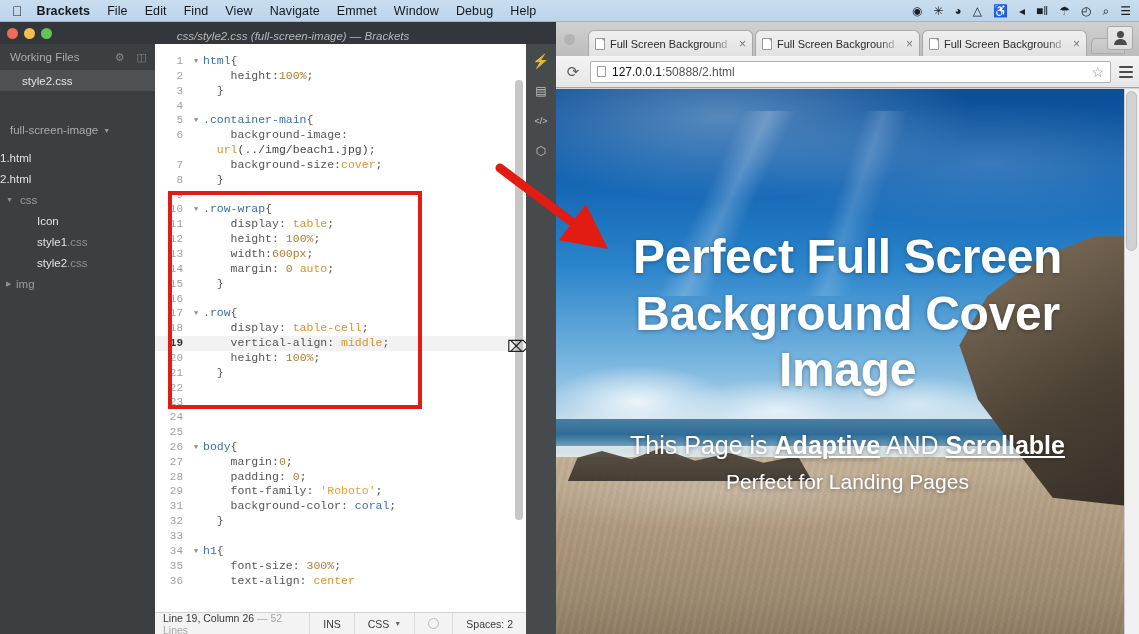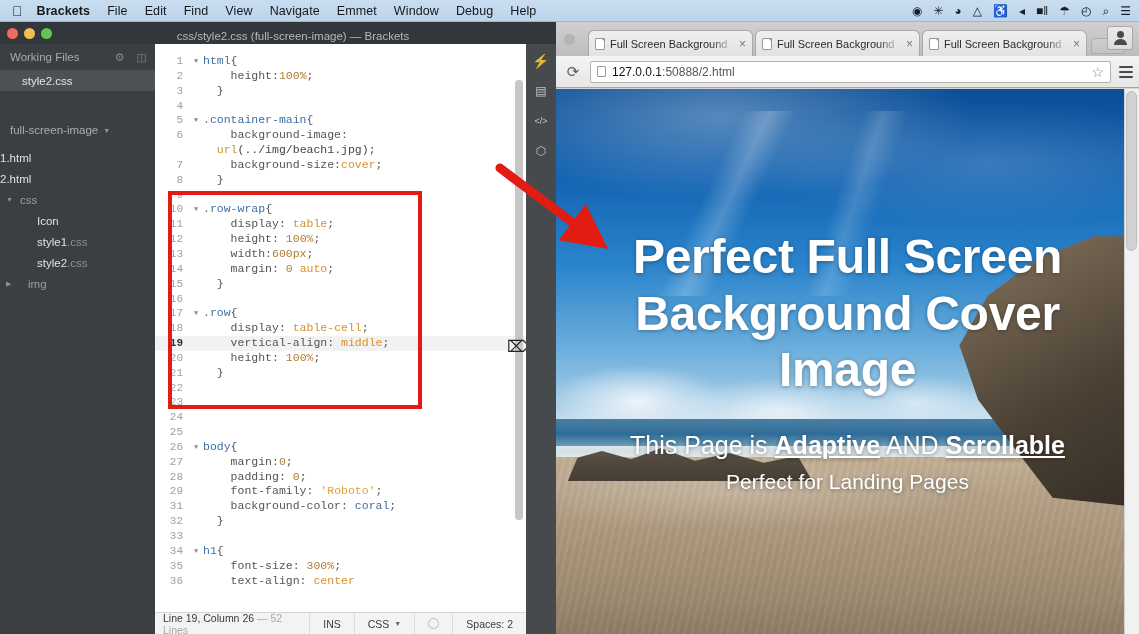--- a/index.html
+++ b/index.html
@@ -38,21 +38,21 @@
   }
 
   
   .brackets {
     position: absolute; top: 22px; left: 0; width: 556px; height: 612px;
     background: #3c3f41; overflow: hidden;
   }
   .bk-titlebar {
     position: relative; height: 28px; width: 100%;
     background: #33363a;
-    display: flex; align-items: center; justify-content: center;
+    display: flex; align-items: center; justify-content: center; font-style: italic;
   }
   .traffic { position: absolute; left: 7px; top: 6px; display: flex; gap: 6px; }
   .dot { width: 11px; height: 11px; border-radius: 50%; }
   .dot.r { background: #ed6b5f; }
   .dot.y { background: #f4bd50; }
   .dot.g { background: #61c455; }
   .bk-title {
     font-size: 11.5px; color: #b6b8ba; white-space: nowrap;
     margin-left: 30px;
   }
@@ -416,21 +416,21 @@
             <span>Icon</span>
           </div>
           <div class="tnode lvl2">
             <span>style1</span>
               <span class="ext">.css</span>
           </div>
           <div class="tnode lvl2">
             <span>style2</span>
               <span class="ext">.css</span>
           </div>
-          <div class="tnode dir" style="padding-left:28px">
+          <div class="tnode dir" style="padding-left:16px">
             <span class="tw" style="left:6px">▶</span>
             <span>img</span>
           </div>
         </div>
       </div>
 
       <div class="bk-editor">
         <div class="code" id="code-lines">
             <div class="cl"><span class="gut">1</span><span class="fold">▼</span><span class="txt"><span class="k-sel">html</span><span class="k-punc">{</span></span></div>
             <div class="cl"><span class="gut">2</span><span class="fold"></span><span class="txt"><span class="k-prop">    height:</span><span class="k-num">100%</span><span class="k-punc">;</span></span></div>

